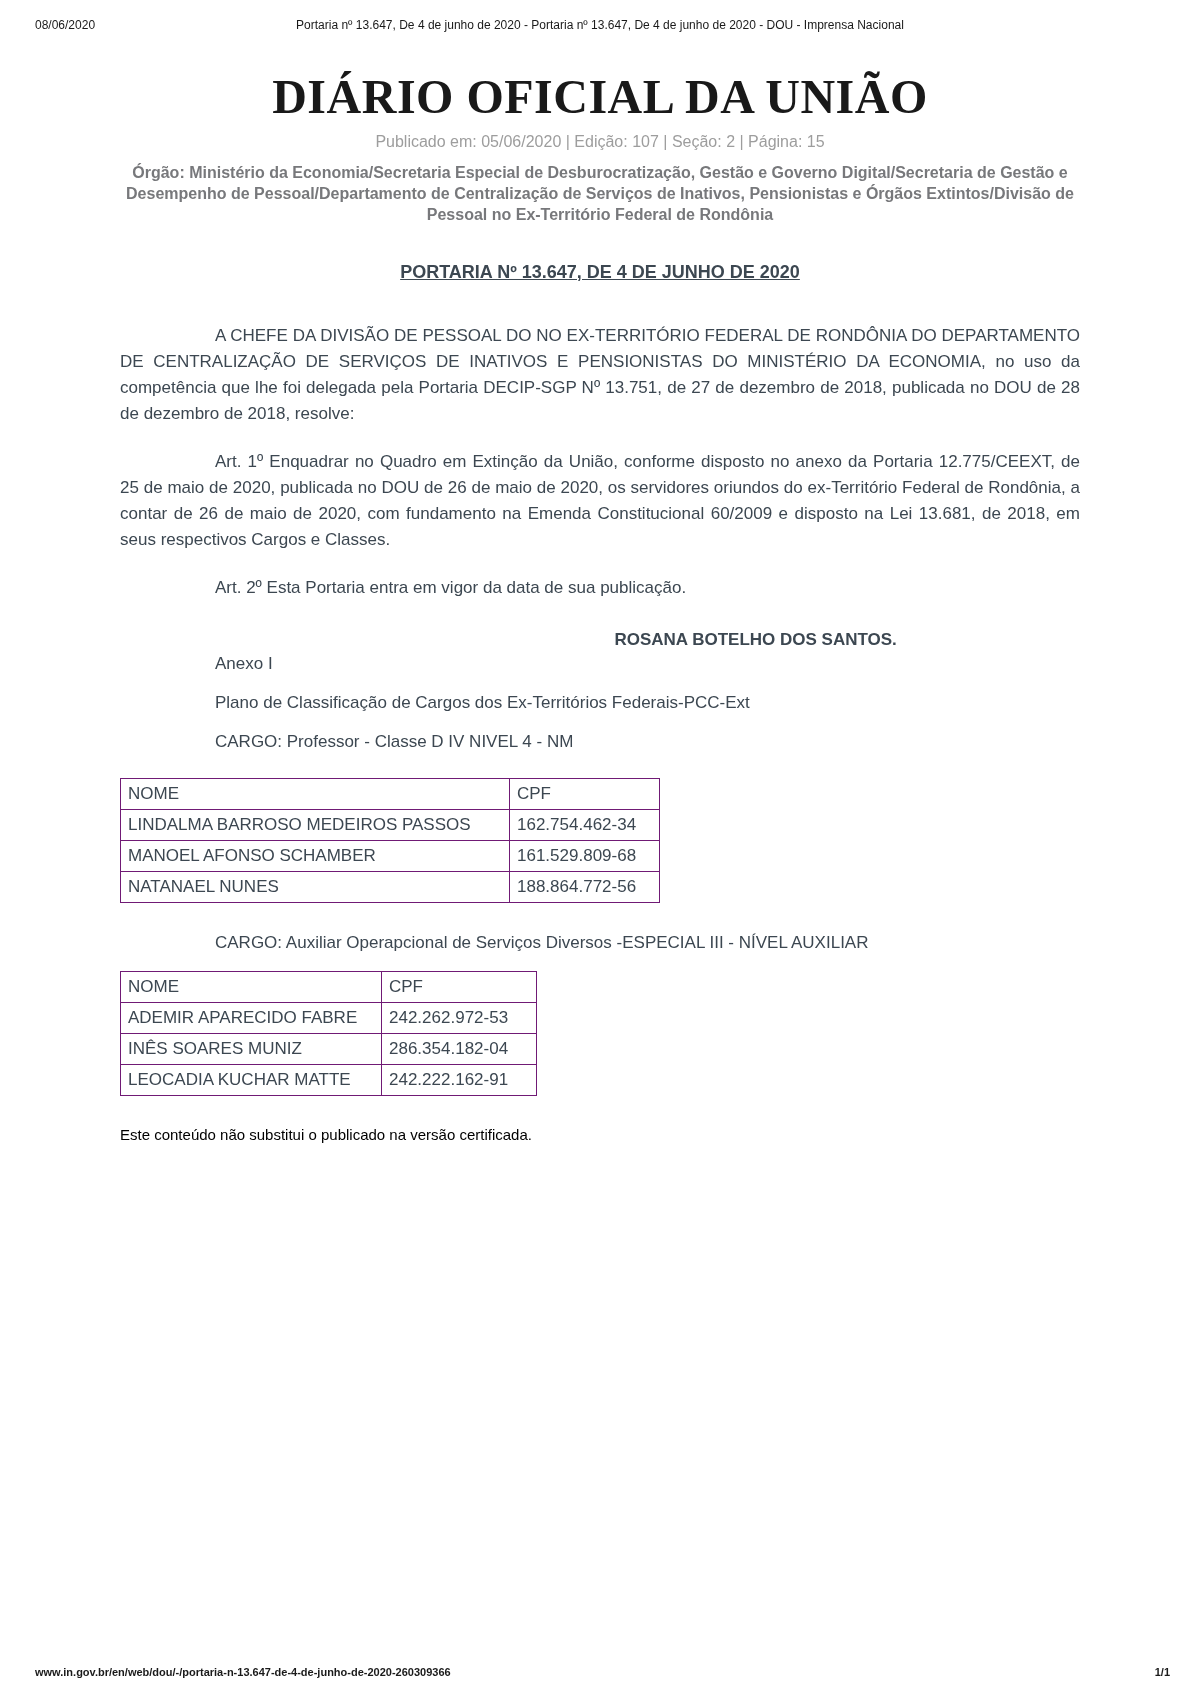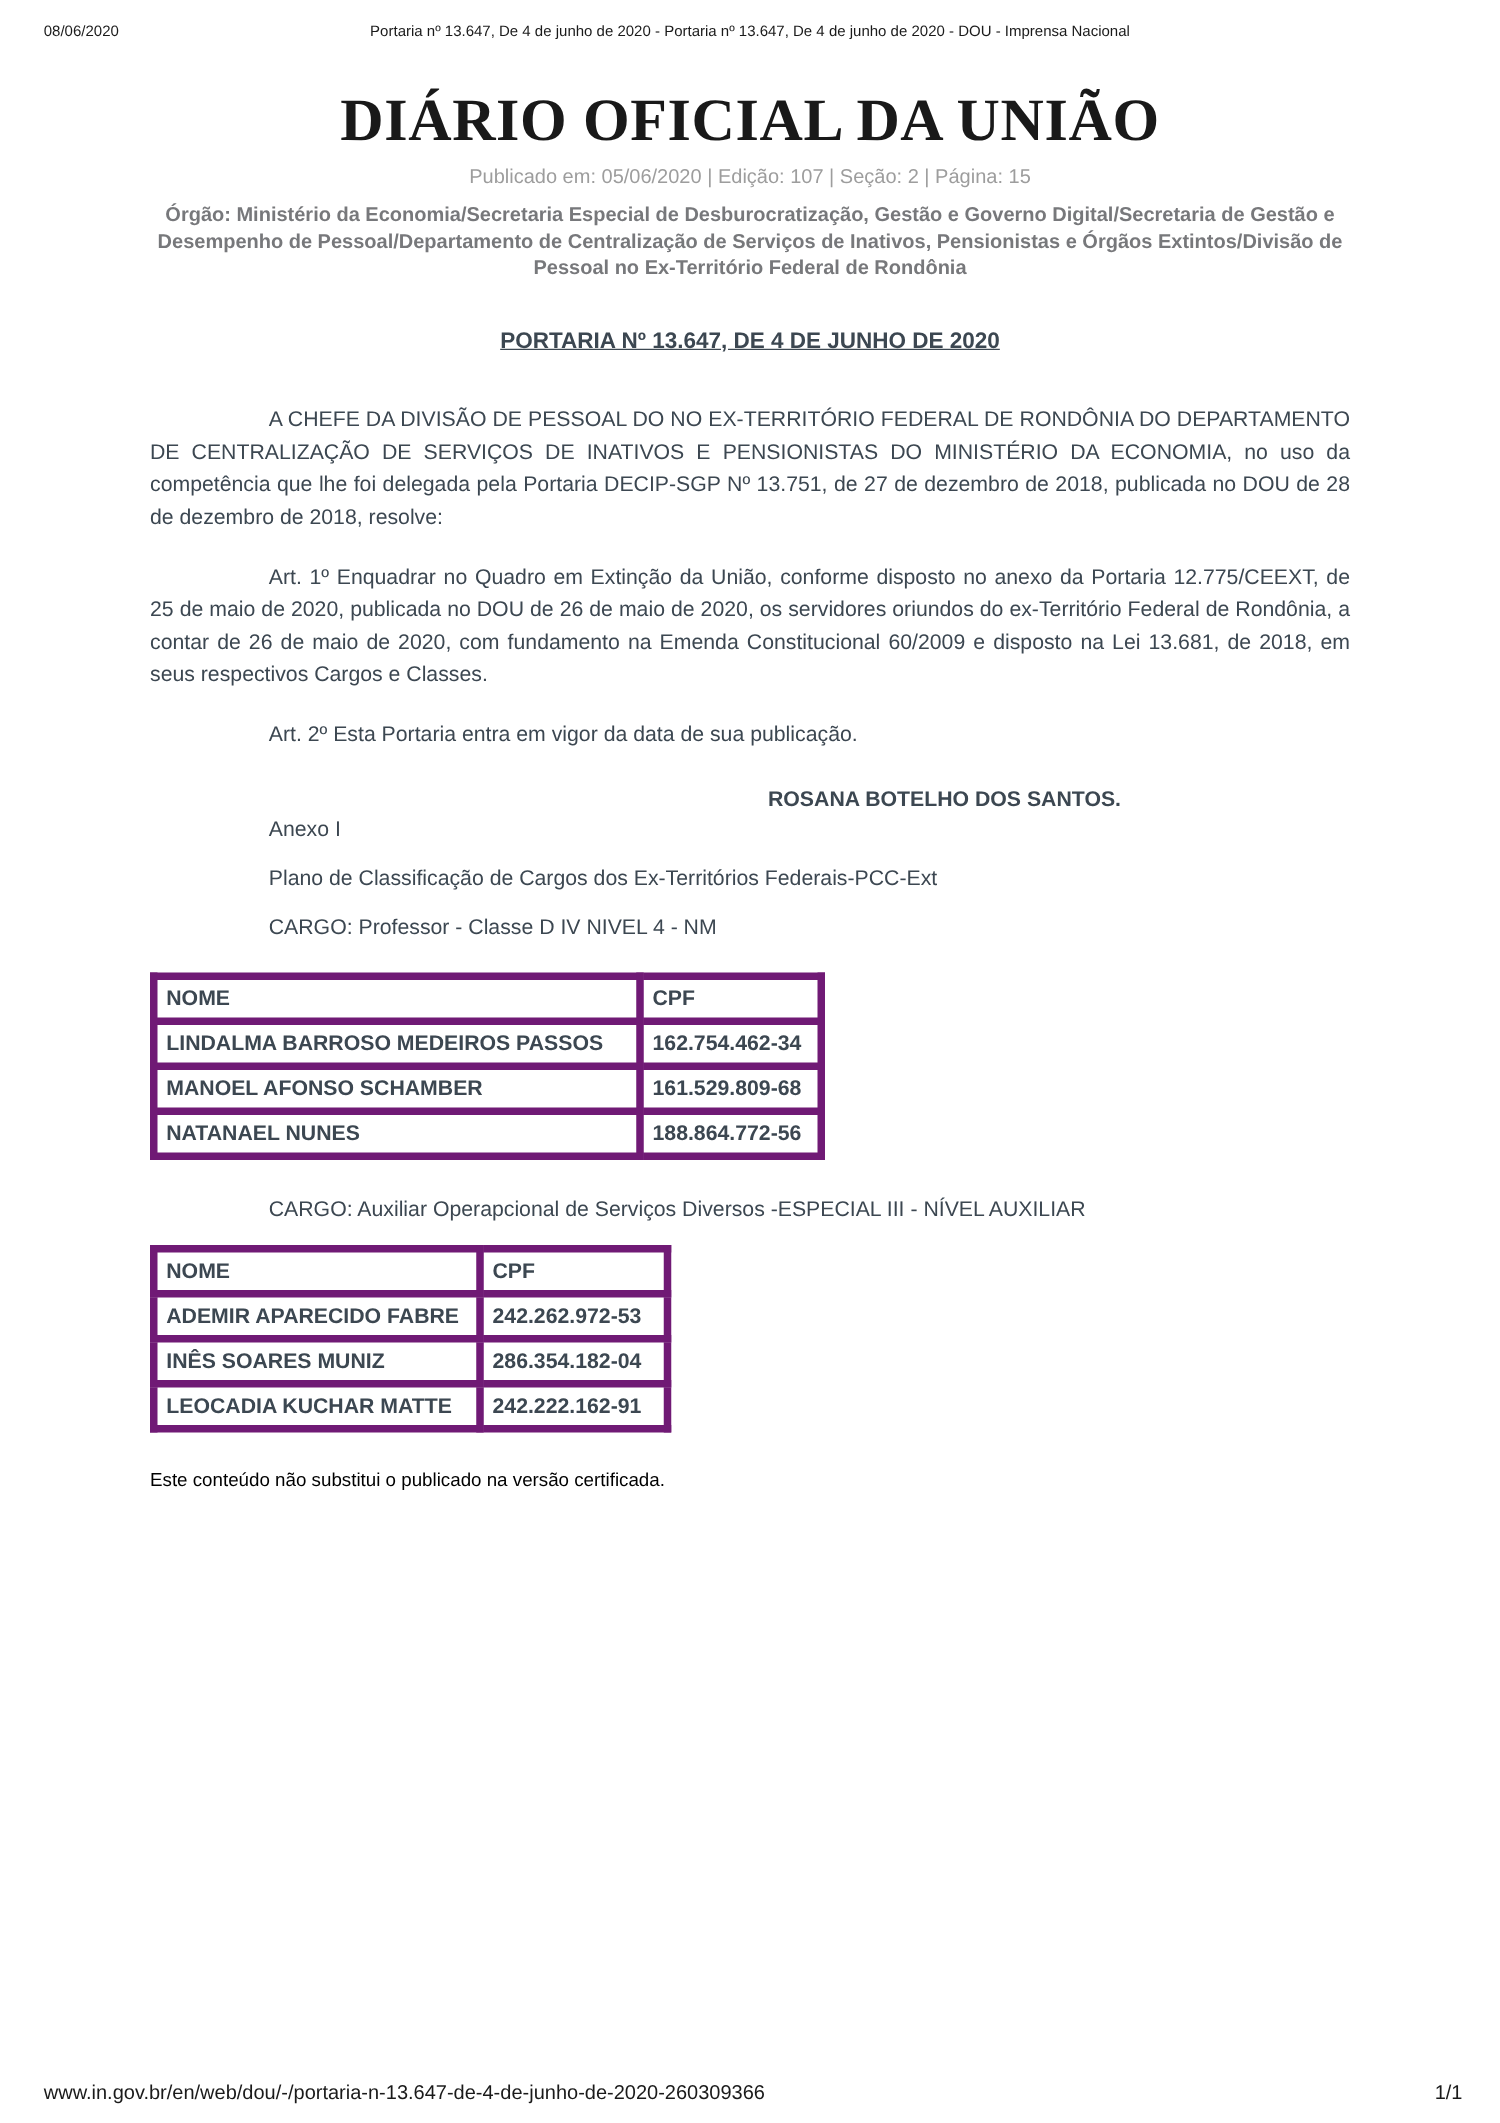--- a/index.html
+++ b/index.html
@@ -47,33 +47,33 @@
   }
   .annex-label { margin-top:0; }
   .plan-line   { margin-top:13px; }
   .cargo-line-1{ margin-top:13px; }
   .cargo-line-2{ margin-top:27px; }
   table.annex-table {
     border-collapse:collapse; table-layout:fixed;
     font-size:17px; color:#3c4751; background:#fff;
   }
   table.annex-table th, table.annex-table td {
-    border:6px solid #701a75; font-weight:bold; text-align:left;
+    border:1px solid #701a75; font-weight:normal; text-align:left;
     padding:4px 7px; line-height:22px; white-space:nowrap; overflow:hidden;
   }
   table.t1 { margin-top:23px; width:540px; }
   table.t1 th:first-child, table.t1 td:first-child { width:389px; }
   table.t2 { margin-top:15px; width:417px; }
   table.t2 th:first-child, table.t2 td:first-child { width:261px; }
   .disclaimer {
     margin-top:29px; font-size:15px; line-height:20px; color:#000000;
   }
   .print-footer {
     position:absolute; top:1666px; left:35px; right:30px; height:16px;
-    font-size:16px; color:#1a1a1a;
+    font-size:11px; color:#1a1a1a;font-weight:bold;
   }
   .print-footer .pf-url  { position:absolute; left:0; top:0; }
   .print-footer .pf-page { position:absolute; right:0; top:0; }
 </style>
 </head>
 <body>
 
 <div class="page">
 
   <div class="print-header">

